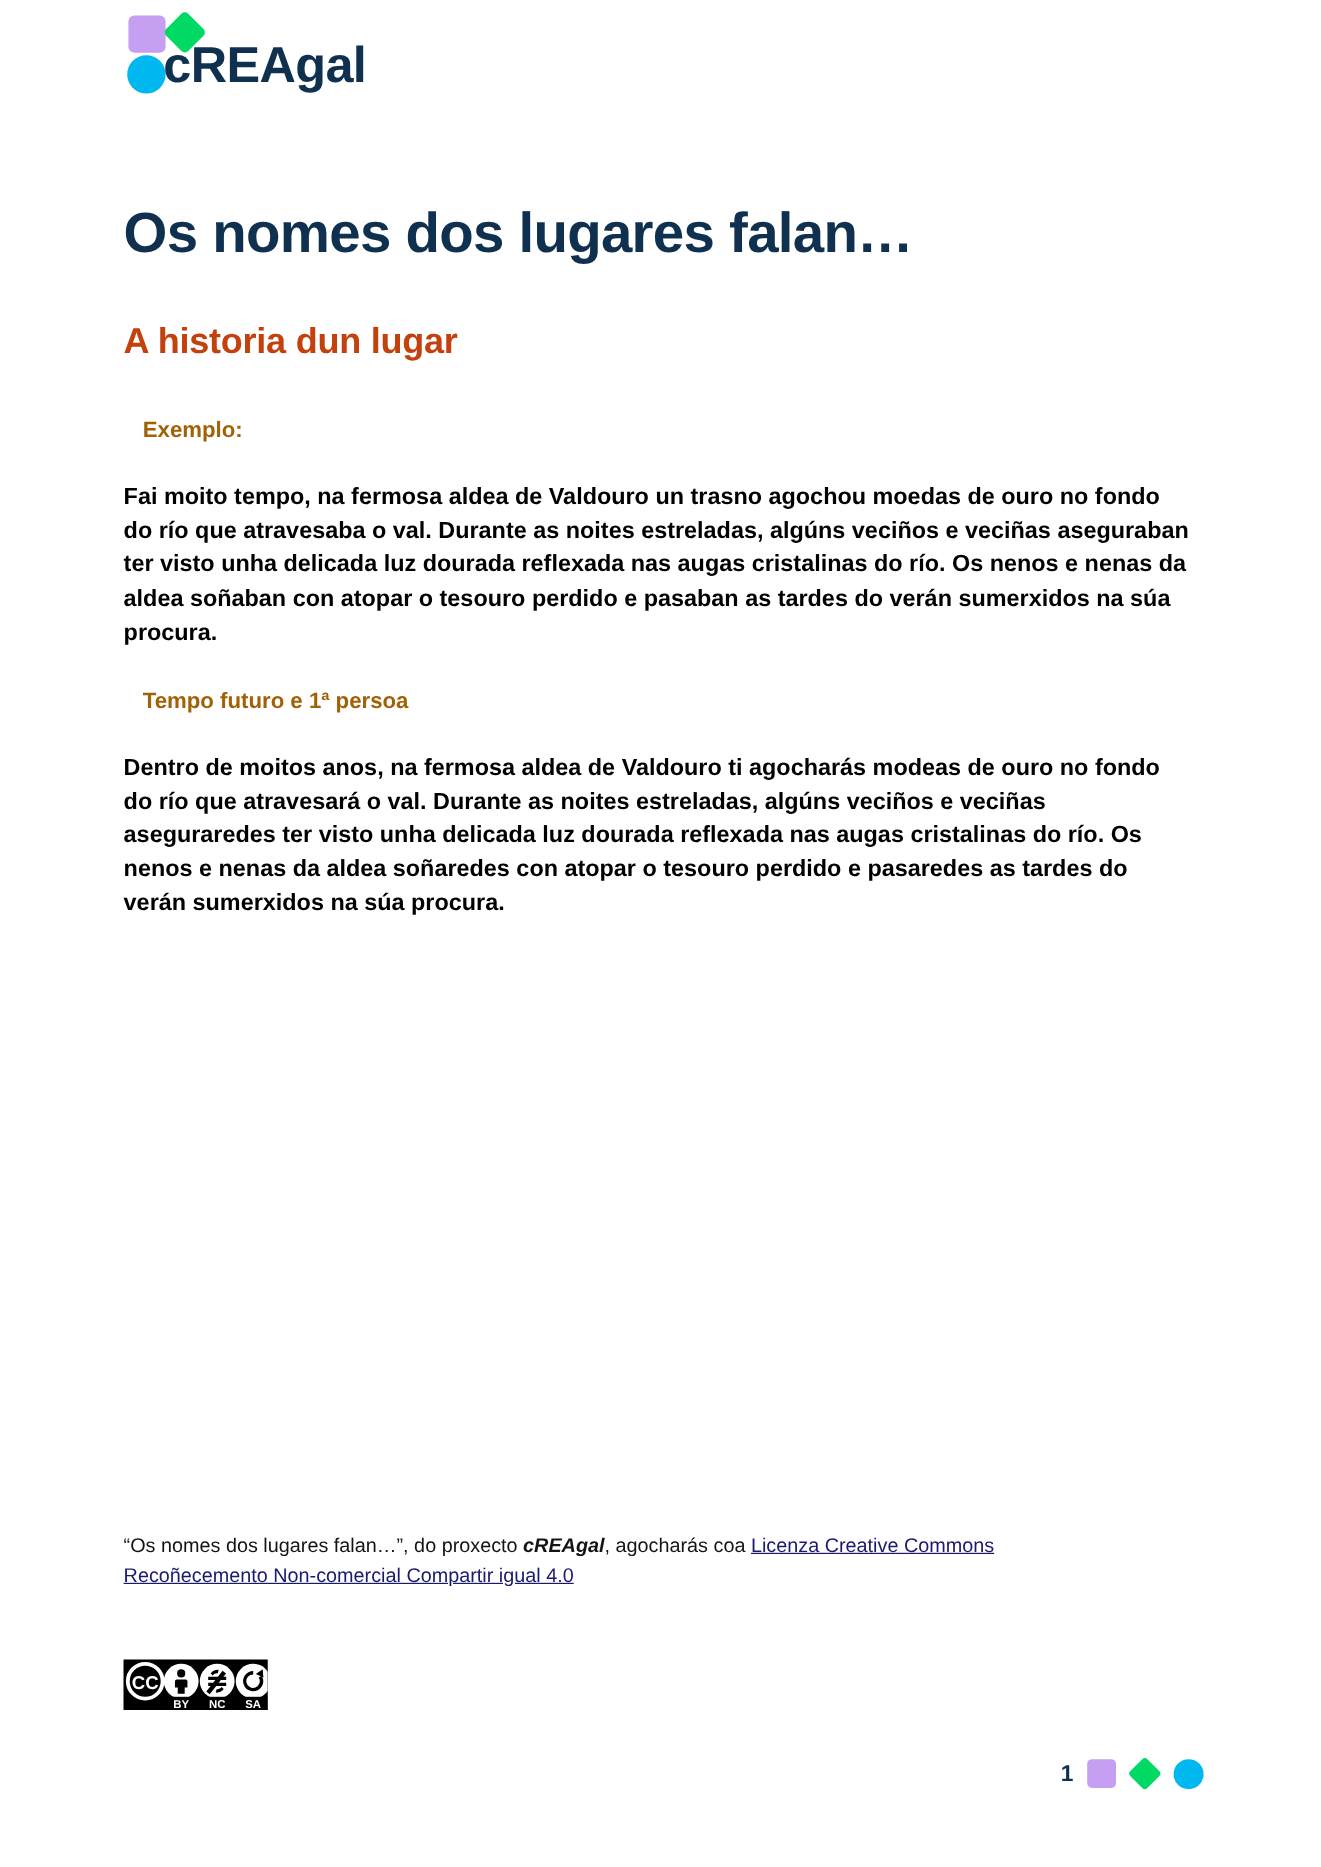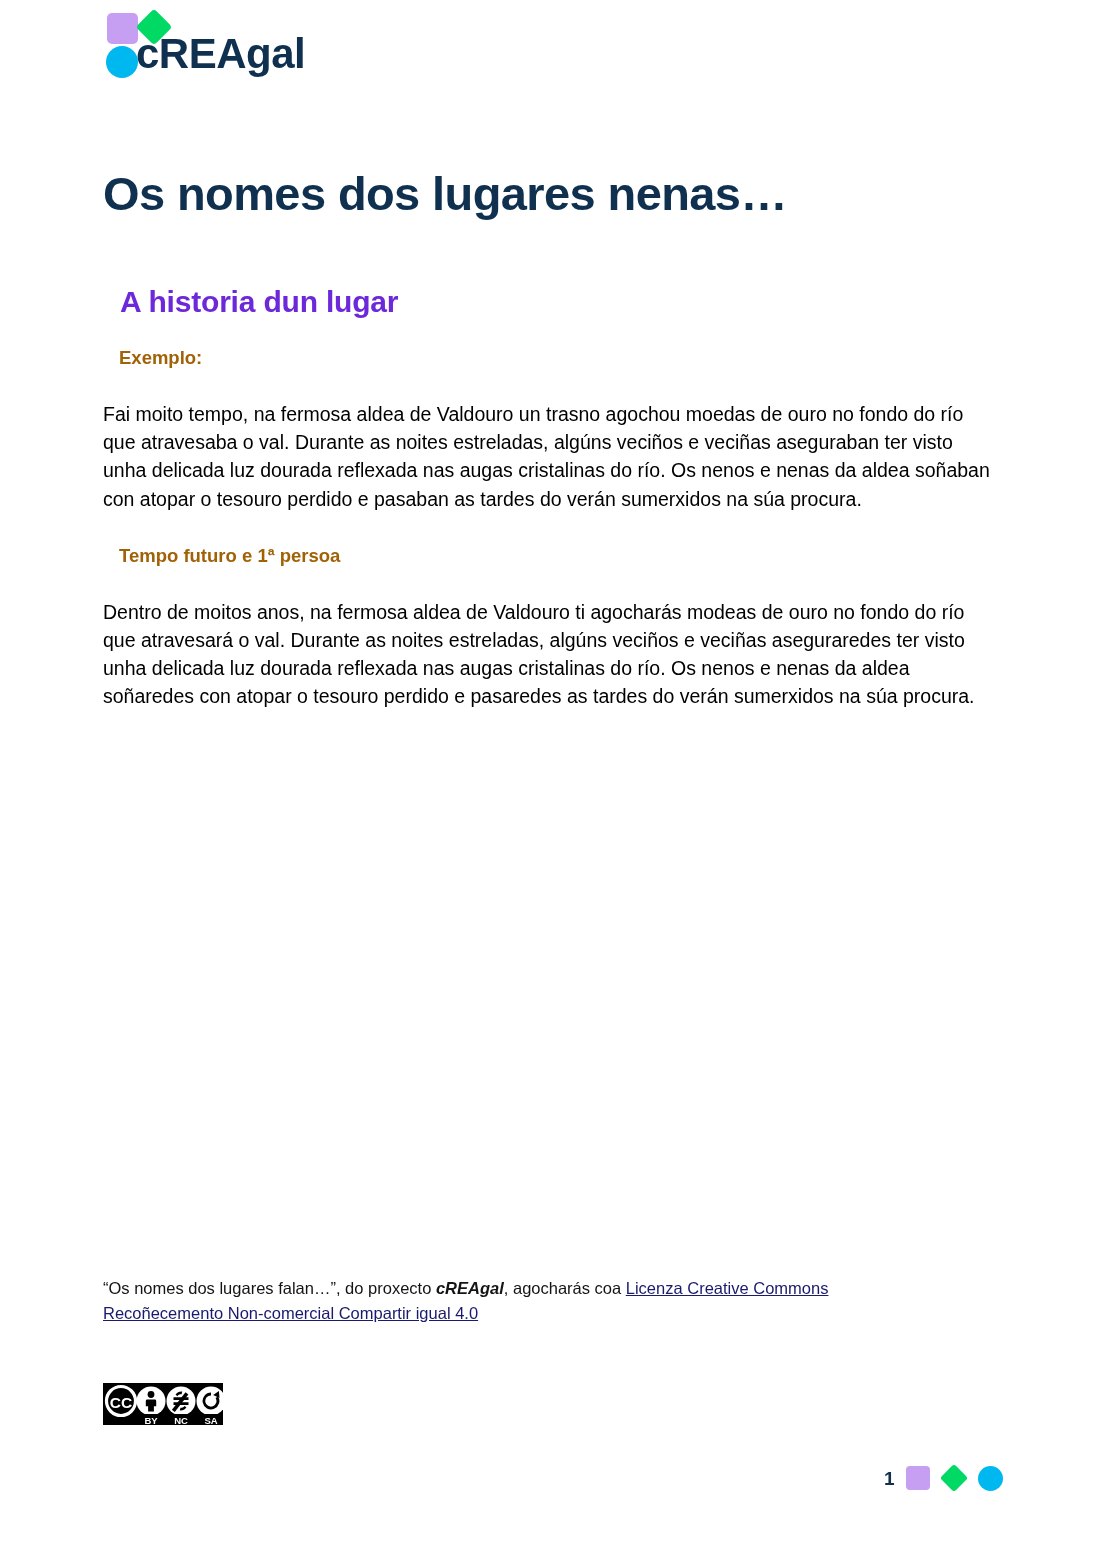--- a/index.html
+++ b/index.html
@@ -84,44 +84,44 @@
     margin: 0;
     white-space: nowrap;
   }
   .doc-subtitle {
     position: absolute;
     left: 103px;
     top: 268px;
     font-size: 30px;
     font-weight: 700;
     letter-spacing: -0.2px;
-    color: #6d28d9;
+    color: #c2410c;
     line-height: 1.15;
-    margin: 17px;
+    margin: 0;
     white-space: nowrap;
   }
 
   
   .body-block {
     position: absolute;
     left: 103px;
     top: 345px;
     width: 890px;
   }
   .lead,
   .section-label {
     font-size: 18.5px;
     font-weight: 700;
     color: #a16207;
     line-height: 1.42;
     margin: 0 0 29px 16px;
   }
   .para {
     font-size: 19.5px;
-    font-weight: 400;
+    font-weight: 700;
     color: #000000;
     line-height: 1.44;
     margin: 16px 0 30px 0;
   }
   .para:last-child { margin-bottom: 0; }
 
   
   .credit {
     position: absolute;
     left: 103px;
@@ -194,21 +194,21 @@
 
 <div class="logo">
   <div class="logo-mark">
     <span class="logo-square"></span>
     <span class="logo-diamond"></span>
     <span class="logo-circle"></span>
   </div>
   <div class="logo-word">cREAgal</div>
 </div>
 
-<h1 class="doc-title">Os nomes dos lugares nenas…</h1>
+<h1 class="doc-title">Os nomes dos lugares falan…</h1>
 <h2 class="doc-subtitle">A historia dun lugar</h2>
 
 <div class="body-block">
   <p class="lead">Exemplo:</p>
   <p class="para">Fai moito tempo, na fermosa aldea de Valdouro un trasno agochou moedas de ouro no fondo do río que atravesaba o val. Durante as noites estreladas, algúns veciños e veciñas aseguraban ter visto unha delicada luz dourada reflexada nas augas cristalinas do río. Os nenos e nenas da aldea soñaban con atopar o tesouro perdido e pasaban as tardes do verán sumerxidos na súa procura.</p>
   <p class="section-label">Tempo futuro e 1ª persoa</p>
   <p class="para">Dentro de moitos anos, na fermosa aldea de Valdouro ti agocharás modeas de ouro no fondo do río que atravesará o val. Durante as noites estreladas, algúns veciños e veciñas aseguraredes ter visto unha delicada luz dourada reflexada nas augas cristalinas do río. Os nenos e nenas da aldea soñaredes con atopar o tesouro perdido e pasaredes as tardes do verán sumerxidos na súa procura.</p>
 </div>
 
 <div class="credit">

